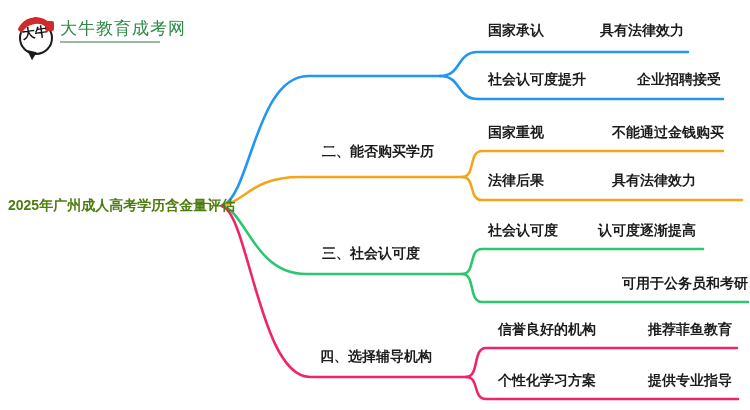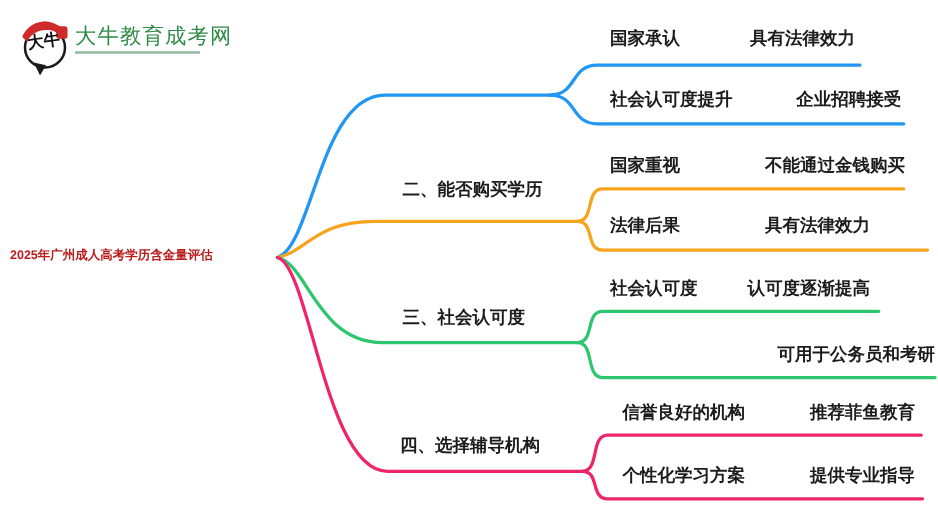--- a/index.html
+++ b/index.html
@@ -7,22 +7,22 @@
     position:relative;width:750px;height:410px;background:#ffffff;
     overflow:hidden;font-family:"Liberation Sans","DejaVu Sans",sans-serif;
   }
   #wires{position:absolute;left:0;top:0;width:750px;height:410px;}
   #wires path{fill:none;stroke-width:2.6px;stroke-linecap:round;}
   .node{
     position:absolute;white-space:nowrap;color:#1c1c1c;
     font-size:14px;font-weight:600;line-height:20px;height:20px;
   }
   .root-title{
-    position:absolute;left:8px;top:196px;white-space:nowrap;color:#b91c1c;
-    font-size:10px;font-weight:700;line-height:18px;
+    position:absolute;left:8px;top:196px;white-space:nowrap;color:#4d7c0f;
+    font-size:14px;font-weight:700;line-height:18px;
   }
   
   .logo{position:absolute;left:14px;top:10px;width:180px;height:50px;}
   .bubble{
     position:absolute;left:5px;top:11px;width:30px;height:30px;background:#fff;
     border:2.5px solid #1b1b1b;border-radius:50%;
   }
   .bubble-cap{
     position:absolute;left:2px;top:7px;width:33px;height:33px;border-radius:50%;
     border:4px solid transparent;border-top:7px solid #cf2b2b;

